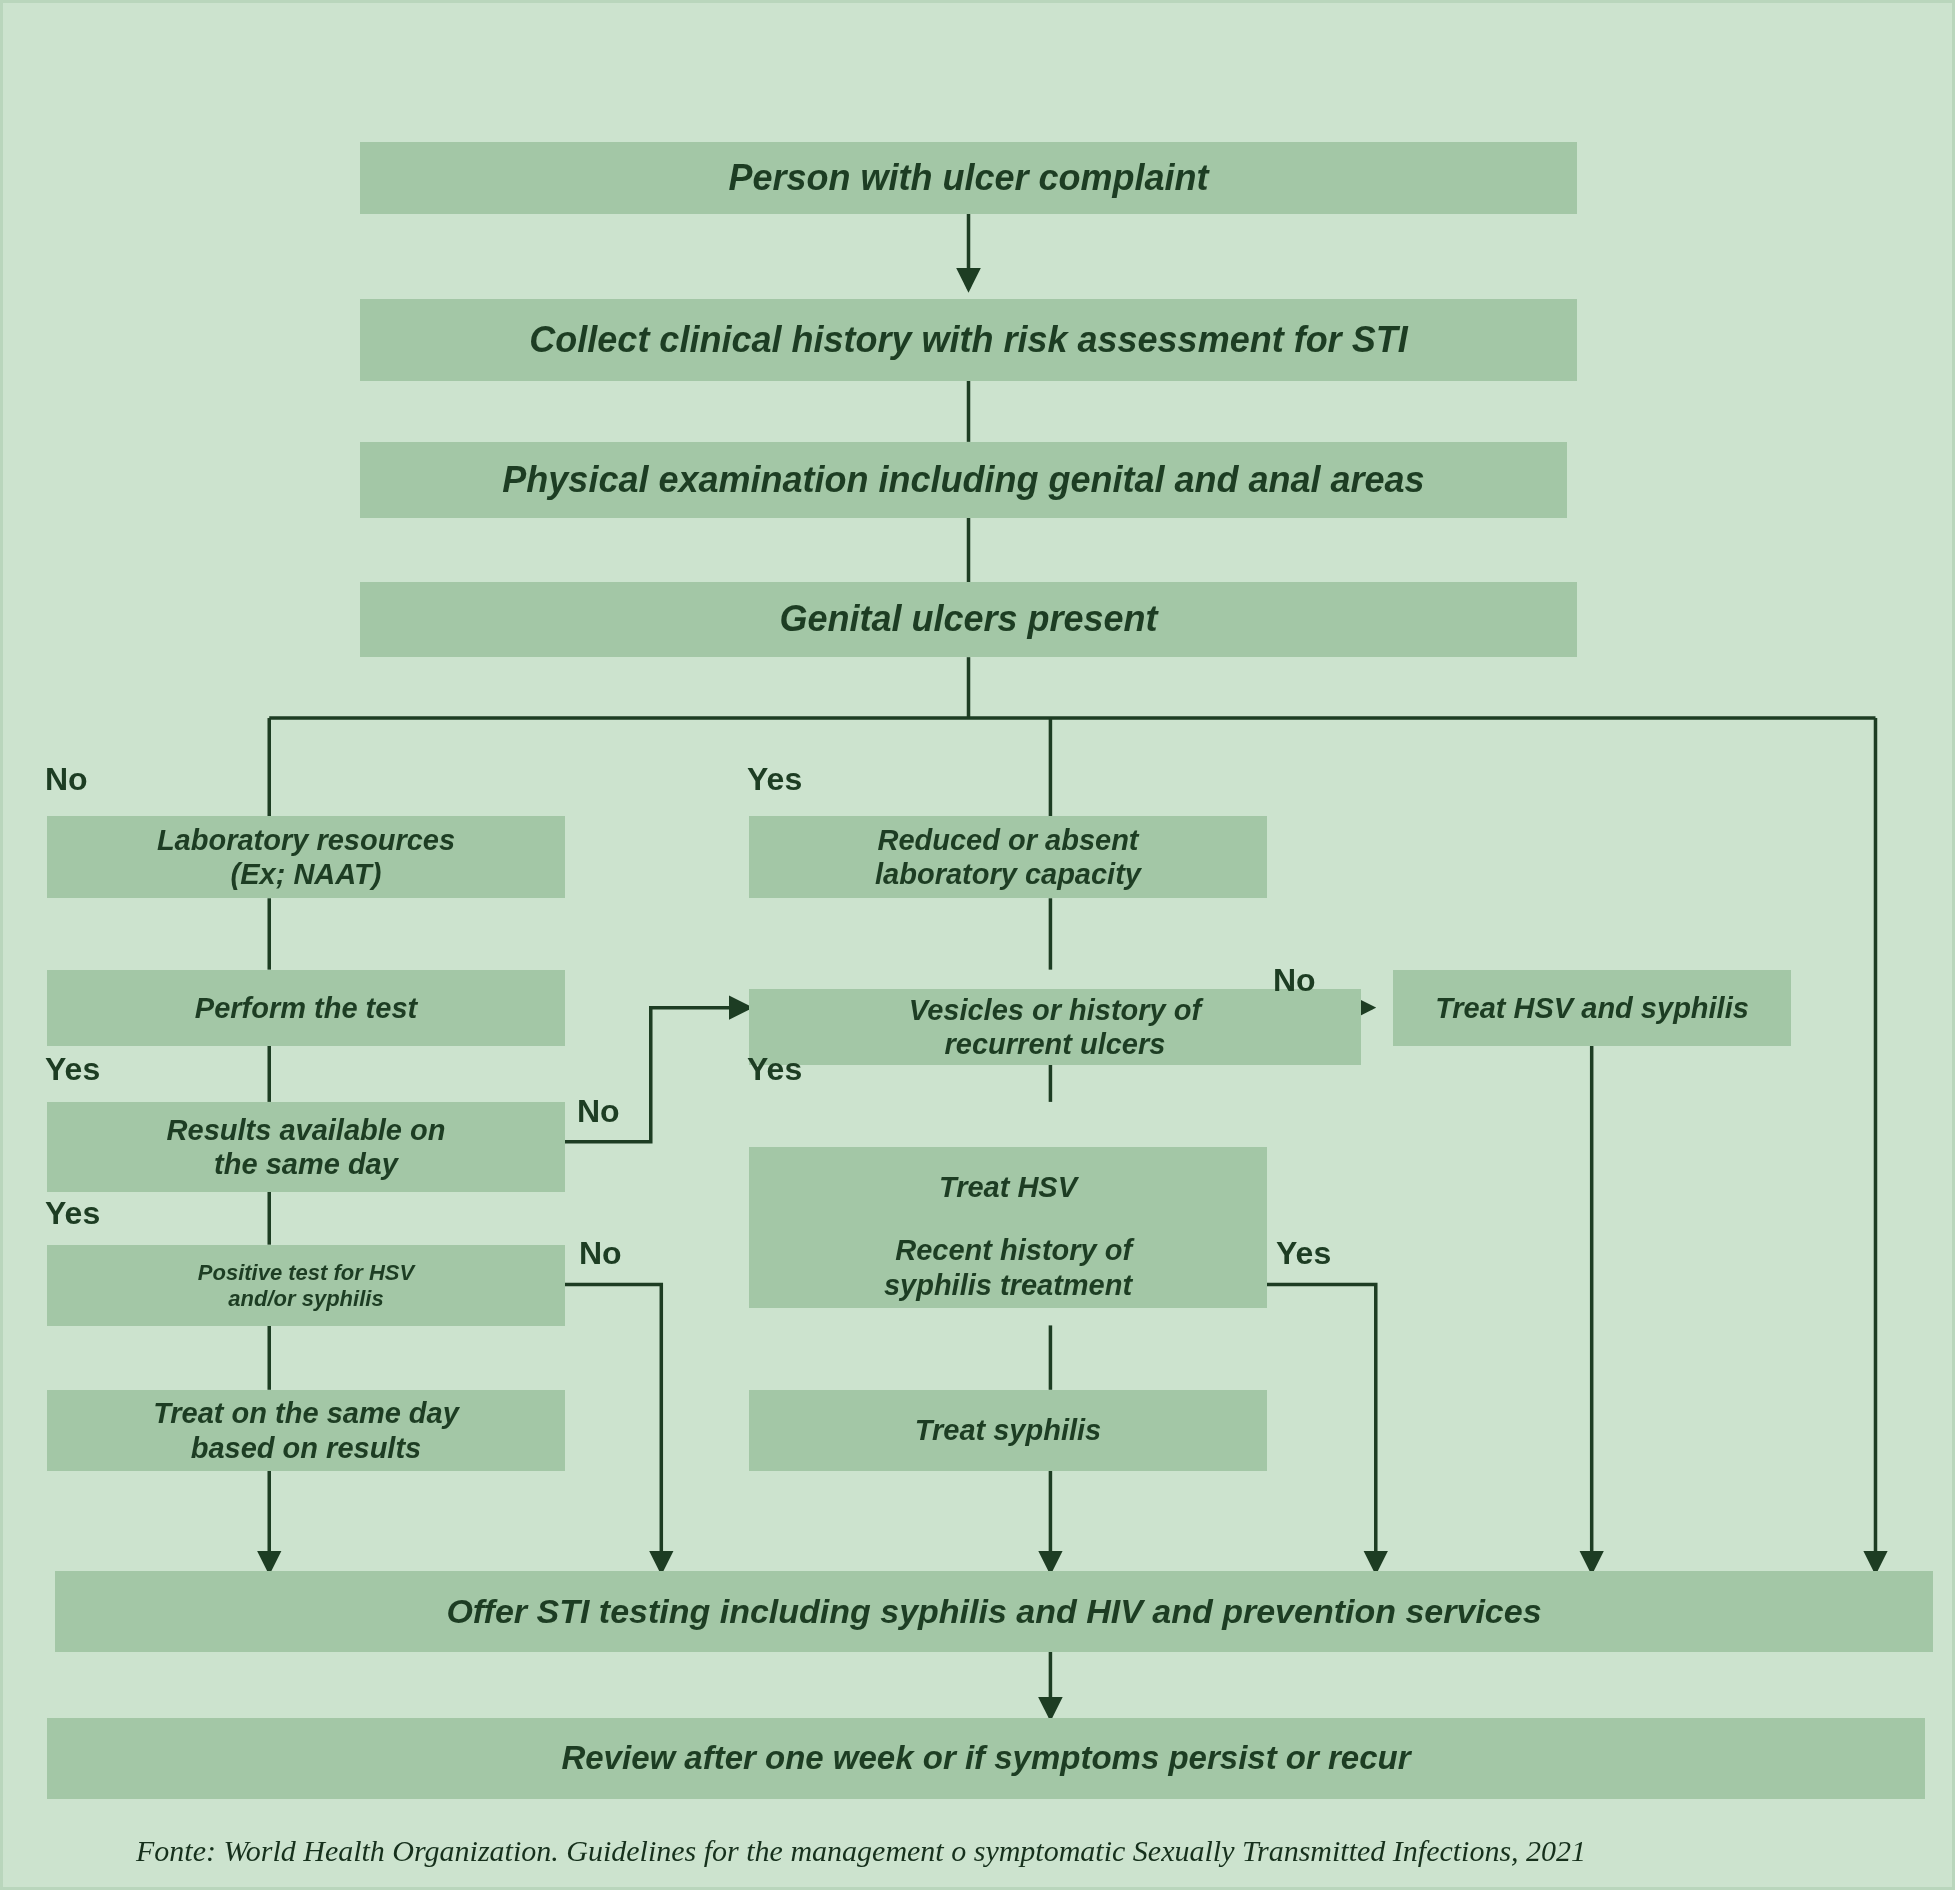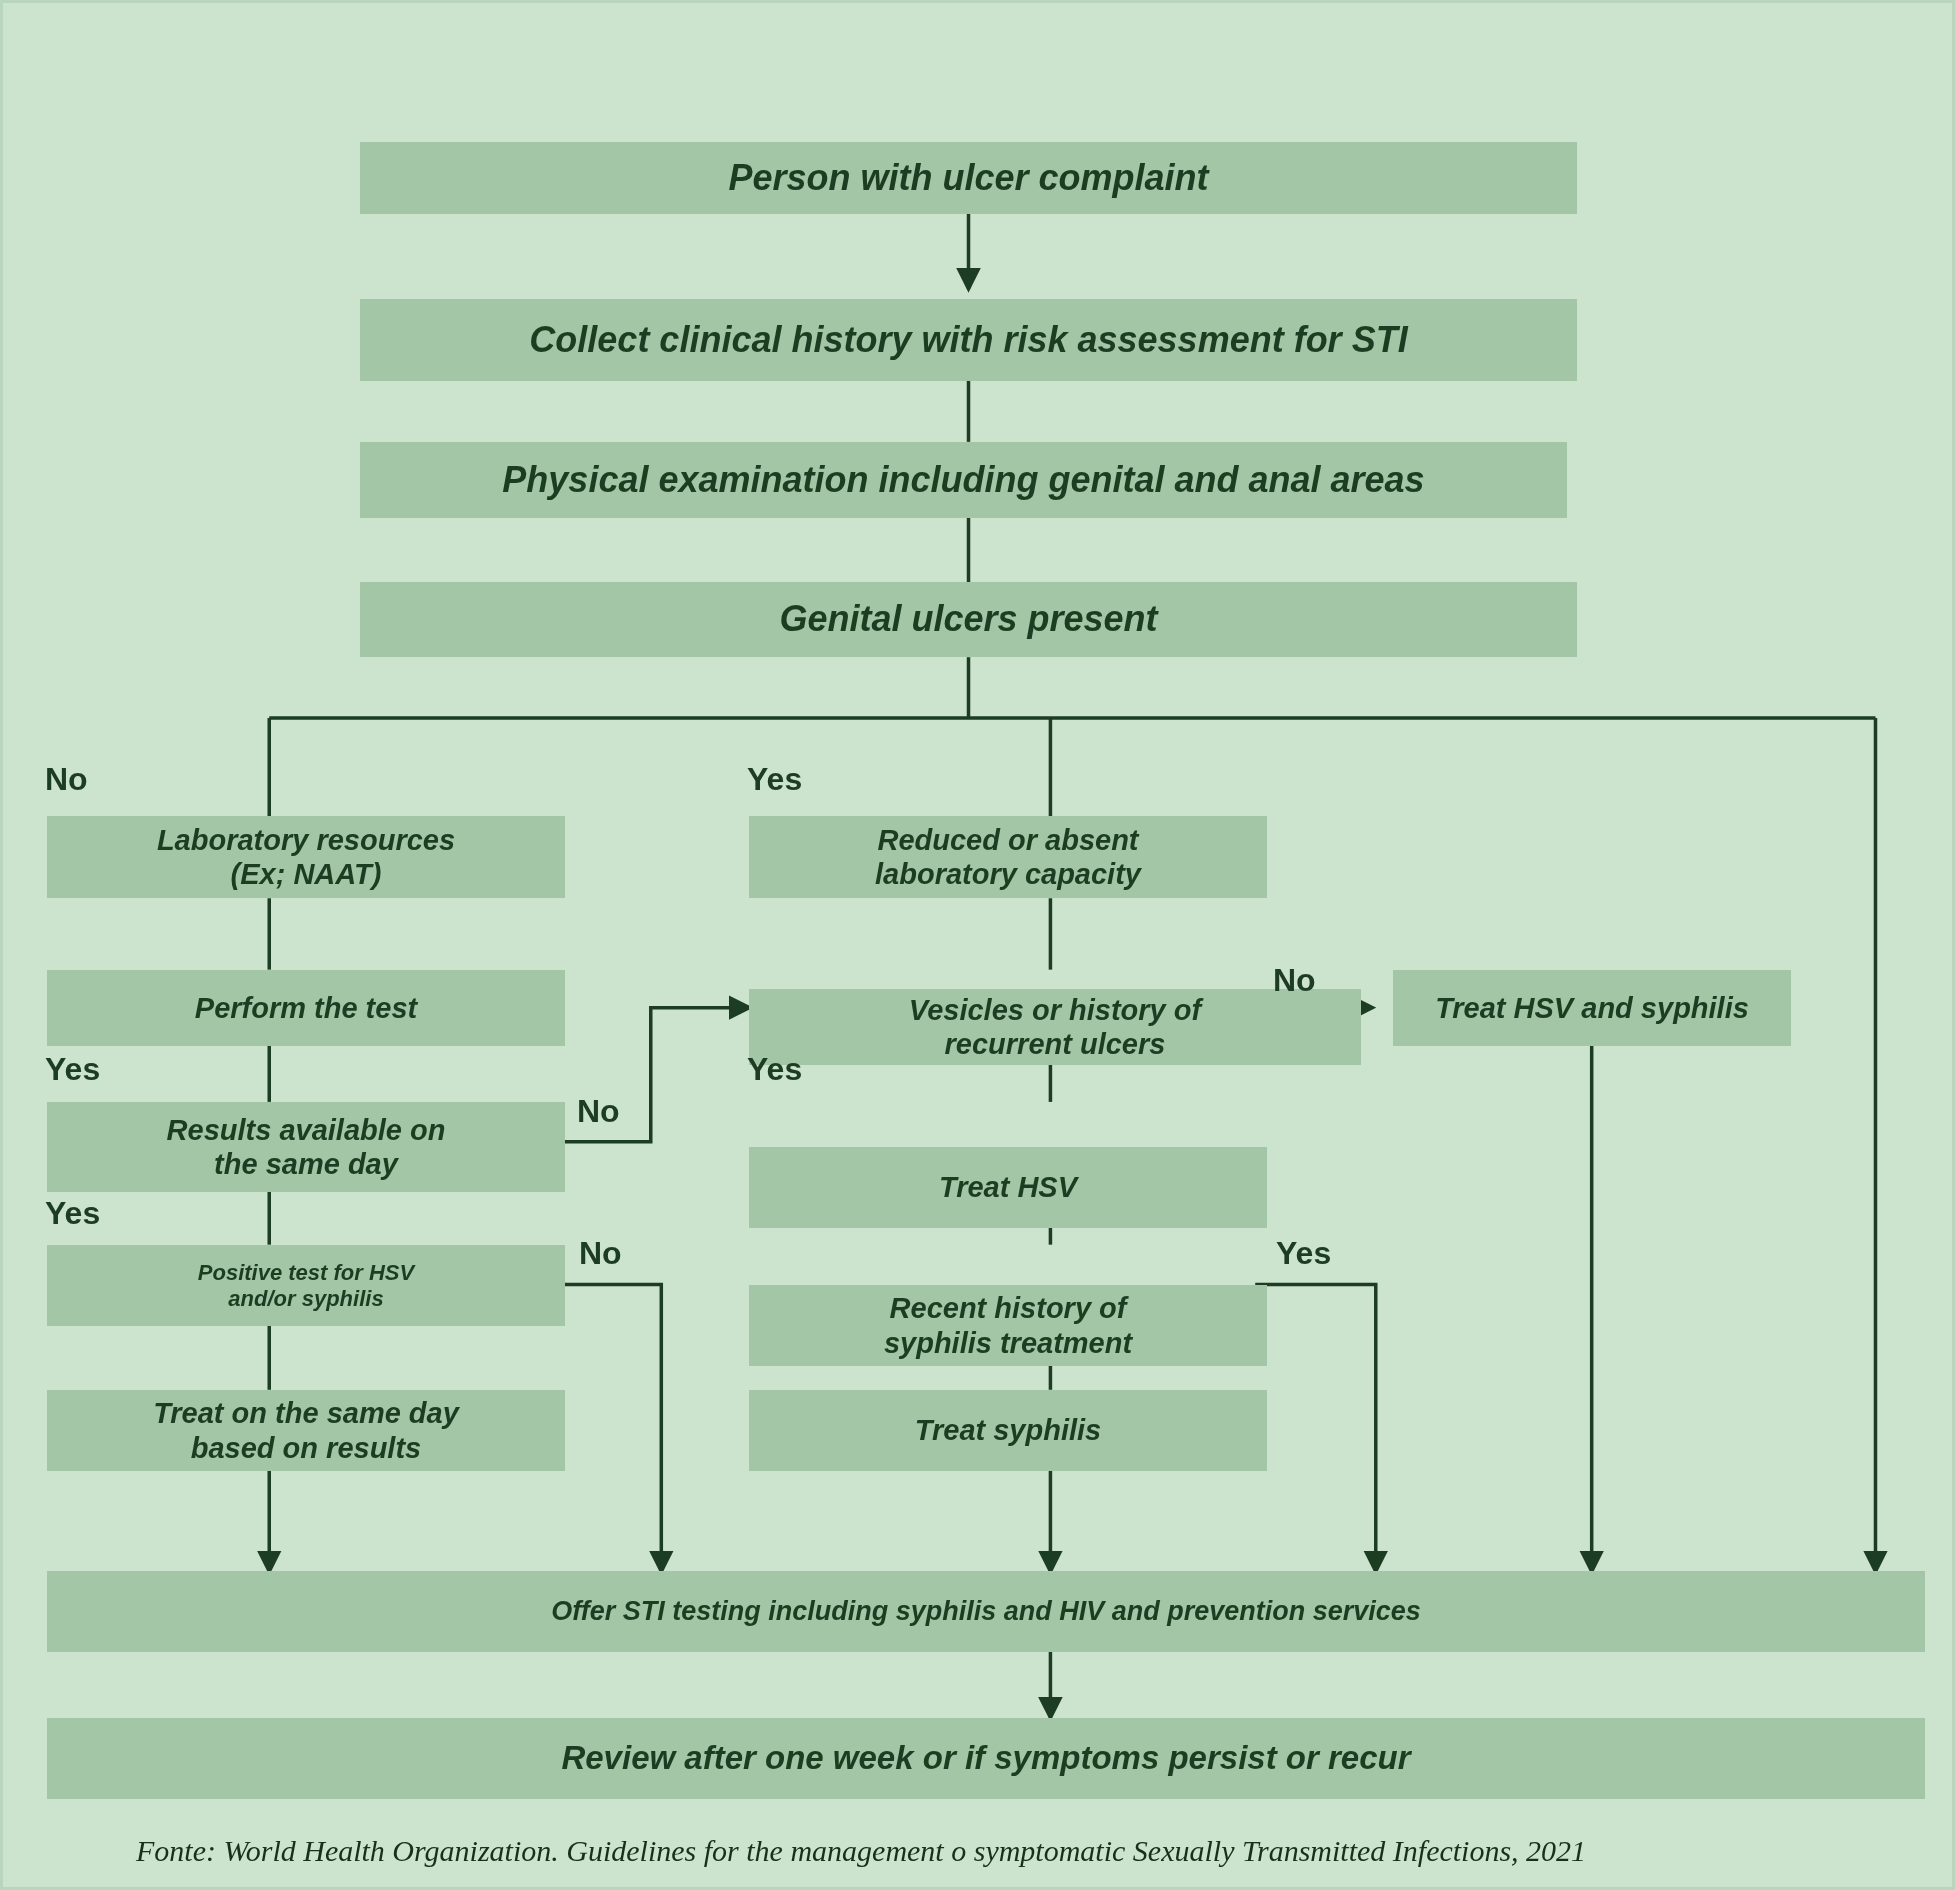--- a/index.html
+++ b/index.html
@@ -145,28 +145,28 @@
 based on results</div>
 
   <div class="node" style="left:746px;top:813px;width:518px;height:82px;font-size:29px;">Reduced or absent
 laboratory capacity</div>
 
   <div class="node" style="left:746px;top:986px;width:612px;height:76px;font-size:29px;">Vesicles or history of
 recurrent ulcers</div>
 
   <div class="node" style="left:746px;top:1099px;width:518px;height:81px;font-size:29px;margin-top:45px;">Treat HSV</div>
 
-  <div class="node" style="left:746px;top:1282px;width:518px;height:81px;font-size:29px;">Recent history of
+  <div class="node" style="left:746px;top:1224px;width:518px;height:81px;font-size:29px;text-align:right;">Recent history of
 syphilis treatment</div>
 
   <div class="node" style="left:746px;top:1387px;width:518px;height:81px;font-size:29px;">Treat syphilis</div>
 
   <div class="node" style="left:1390px;top:967px;width:398px;height:76px;font-size:29px;">Treat HSV and syphilis</div>
 
-  <div class="node" style="left:44px;top:1568px;width:1878px;height:81px;font-size:27px;">Offer STI testing including syphilis and HIV and prevention services</div>
+  <div class="node" style="left:52px;top:1568px;width:1878px;height:81px;font-size:34px;">Offer STI testing including syphilis and HIV and prevention services</div>
 
   <div class="node" style="left:44px;top:1715px;width:1878px;height:81px;font-size:33px;">Review after one week or if symptoms persist or recur</div>
 
   <div class="lbl" style="left:42px;top:758px;">No</div>
 
   <div class="lbl" style="left:744px;top:758px;">Yes</div>
 
   <div class="lbl" style="left:42px;top:1048px;">Yes</div>
 
   <div class="lbl" style="left:574px;top:1090px;">No</div>

